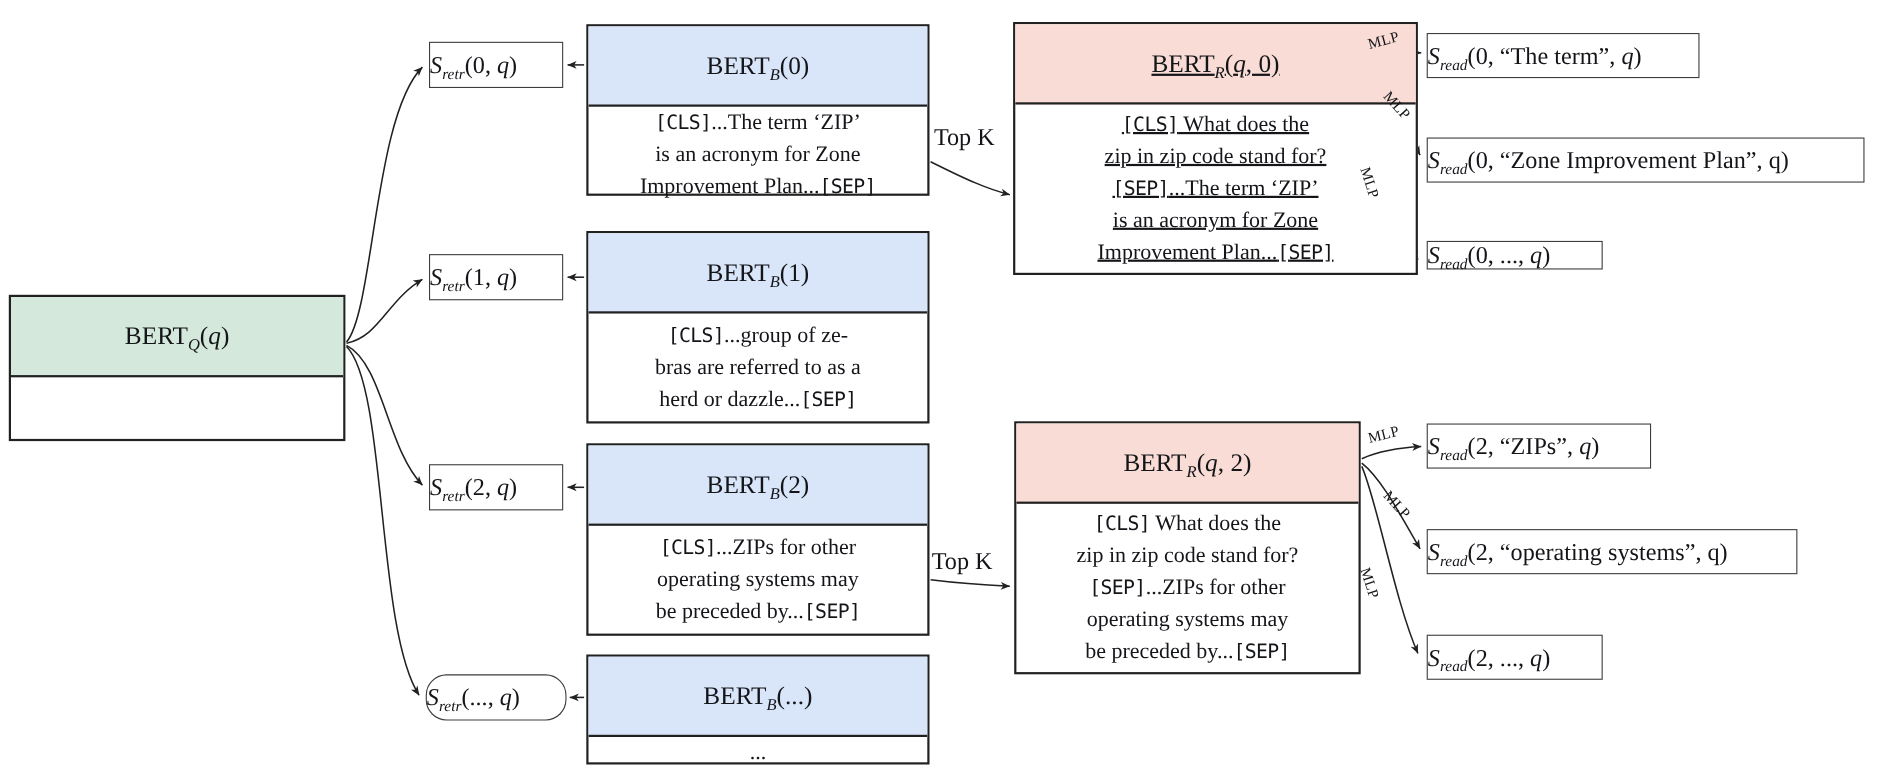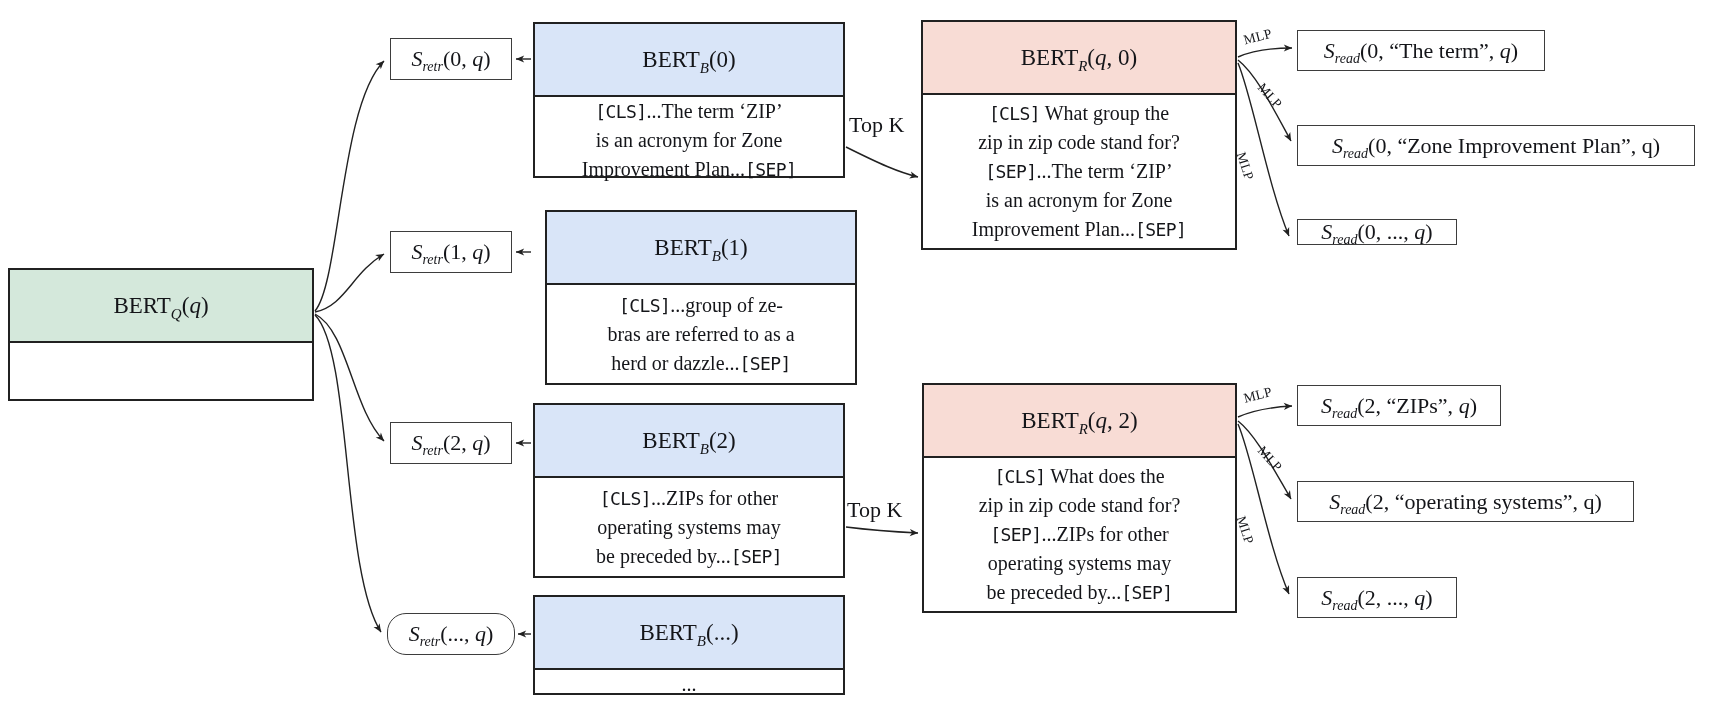--- a/index.html
+++ b/index.html
@@ -20,21 +20,21 @@
   .hdr.pink  { background:var(--pink,  #f8dcd5); }
   .bod  { flex:1 1 auto; display:flex; align-items:center; justify-content:center; }
   .bt   { width:100%; text-align:center; font-size:20px; line-height:29px; white-space:pre-line; padding:0 18px; }
 
   sub { font-style:italic; font-size:15px; line-height:0; }
   .mi { font-style:italic; }
   .mono { font-family:"DejaVu Sans Mono", monospace; font-size:18px; letter-spacing:-0.6px; }
 
   
   .score { position:absolute; height:42px; border:1.5px solid var(--score_border, #3d3d3d); background:#fff;
-           display:flex; align-items:center; justify-content:center; }
+           display:flex; align-items:center; }
   .st { white-space:nowrap; font-size:22px; }
   .st sub { font-size:14px; }
 
   .topk { position:absolute; font-size:22px; }
   .mlp  { position:absolute; font-size:13.5px; transform-origin:left top; letter-spacing:0.3px; }
 </style>
 </head>
 <body>
 
 <div class="canvas">
@@ -87,21 +87,21 @@
   <div class="node" style="left:533px;top:22px;width:312px;height:156px;">
     <div class="hdr blue">
         <span><span>BERT</span><sub>B</sub><span>(0)</span></span>
       </div>
     <div class="bod">
         <div class="bt"><span class="mono">[CLS]</span><span>...The term ‘ZIP’
 is an acronym for Zone
 Improvement Plan...</span><span class="mono">[SEP]</span></div>
       </div>
   </div>
-  <div class="node" style="left:533px;top:210px;width:312px;height:175px;margin-left:12px;">
+  <div class="node" style="left:533px;top:210px;width:312px;height:175px;">
     <div class="hdr blue">
         <span><span>BERT</span><sub>B</sub><span>(1)</span></span>
       </div>
     <div class="bod">
         <div class="bt"><span class="mono">[CLS]</span><span>...group of ze-
 bras are referred to as a
 herd or dazzle...</span><span class="mono">[SEP]</span></div>
       </div>
   </div>
   <div class="node" style="left:533px;top:403px;width:312px;height:175px;">
@@ -116,26 +116,26 @@
   </div>
   <div class="node" style="left:533px;top:595px;width:312px;height:100px;">
     <div class="hdr blue">
         <span><span>BERT</span><sub>B</sub><span>(...)</span></span>
       </div>
     <div class="bod">
         <div class="bt"><span>...</span></div>
       </div>
   </div>
 
-  <div class="node" style="left:921px;top:20px;width:316px;height:230px;">
+  <div class="node" style="left:921px;top:20px;width:368px;height:230px;text-decoration:underline;">
     <div class="hdr pink">
         <span><span>BERT</span><sub>R</sub><span>(</span><span class="mi">q</span><span>, 0)</span></span>
       </div>
     <div class="bod">
-        <div class="bt"><span class="mono">[CLS]</span><span> What group the
+        <div class="bt"><span class="mono">[CLS]</span><span> What does the
 zip in zip code stand for?
 </span><span class="mono">[SEP]</span><span>...The term ‘ZIP’
 is an acronym for Zone
 Improvement Plan...</span><span class="mono">[SEP]</span></div>
       </div>
   </div>
   <div class="node" style="left:922px;top:383px;width:315px;height:230px;">
     <div class="hdr pink">
         <span><span>BERT</span><sub>R</sub><span>(</span><span class="mi">q</span><span>, 2)</span></span>
       </div>

